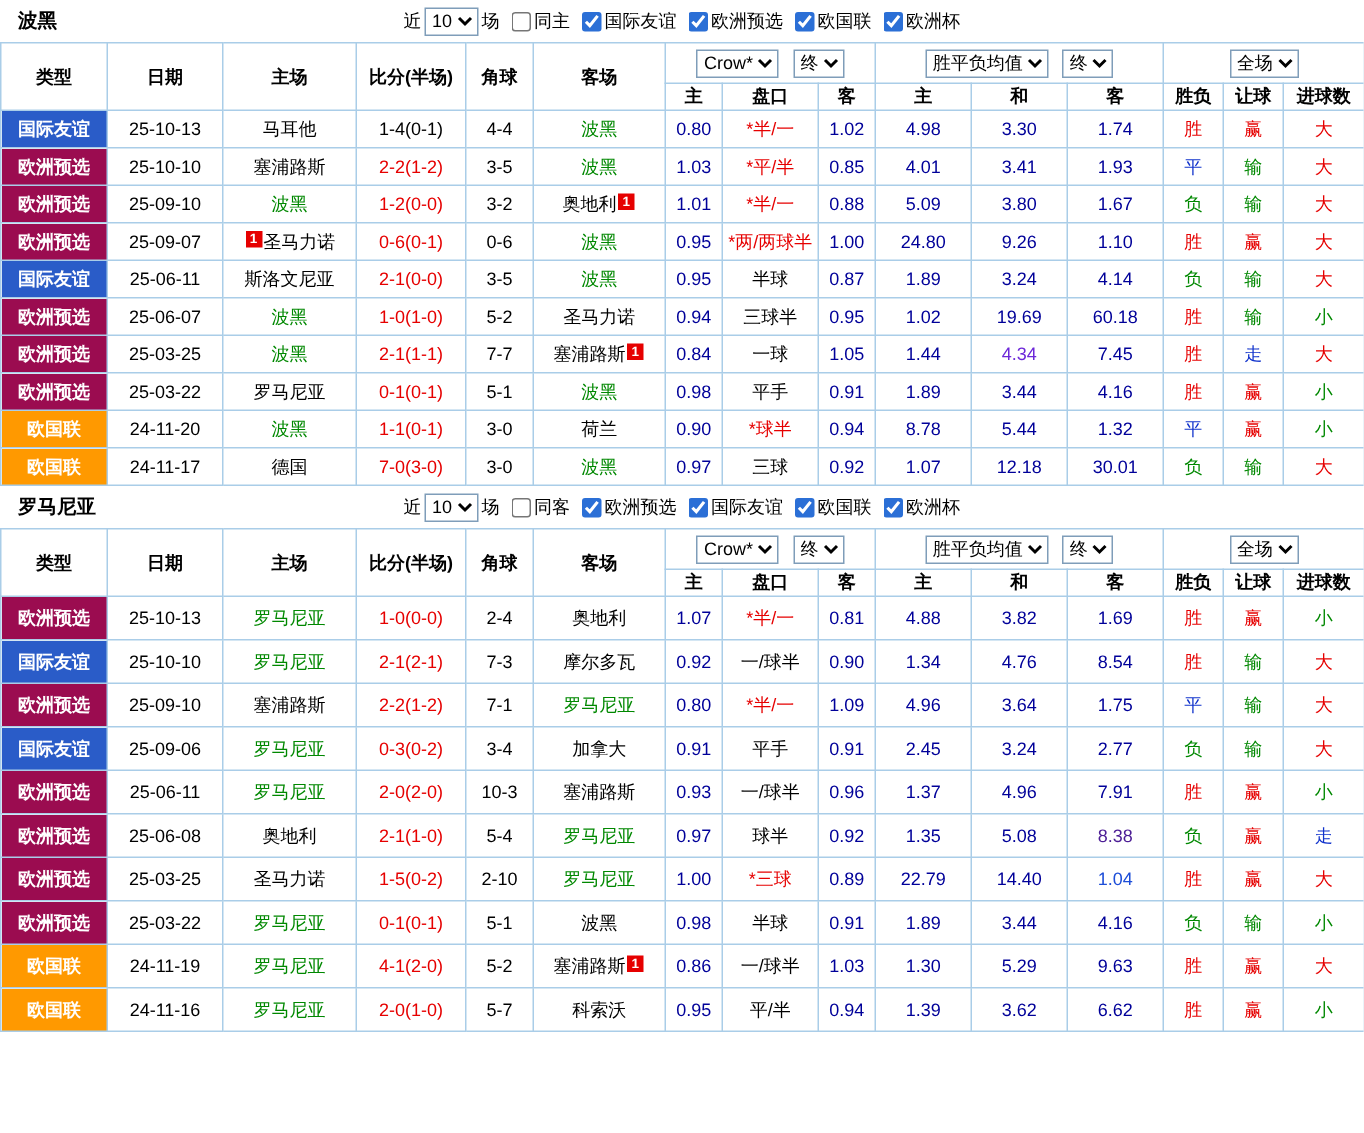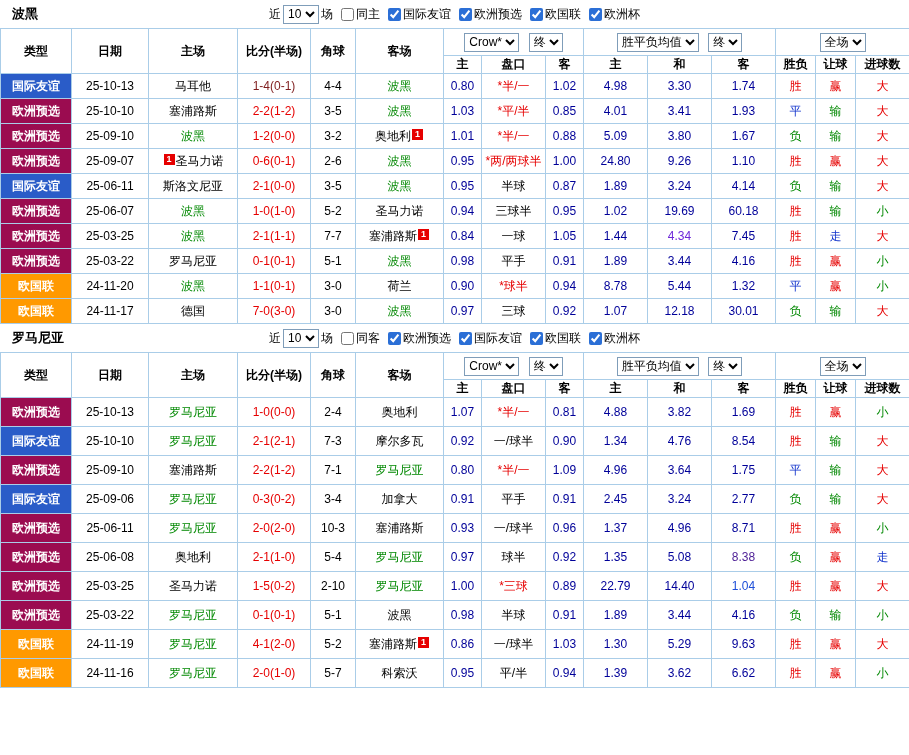--- a/index.html
+++ b/index.html
@@ -138,21 +138,21 @@
           <th>胜负</th>
           <th>让球</th>
           <th>进球数</th>
         </tr>
       </thead>
       <tbody>
           <tr>
             <td style="background:#2a5cc8;color:#fff;font-weight:bold;">国际友谊</td>
             <td>25-10-13</td>
             <td><span style="color:#000">马耳他</span></td>
-            <td style="color:#7f1d1d">1-4(0-1)</td>
+            <td style="color:#000000">1-4(0-1)</td>
             <td>4-4</td>
             <td><span style="color:#008800">波黑</span></td>
             <td style="color:#000099">0.80</td>
             <td style="color:#e60000">*半/一</td>
             <td style="color:#000099">1.02</td>
             <td style="color:#000099">4.98</td>
             <td style="color:#000099">3.30</td>
             <td style="color:#000099">1.74</td>
             <td style="color:#e60000">胜</td>
             <td style="color:#e60000">赢</td>
@@ -190,21 +190,21 @@
             <td style="color:#000099">1.67</td>
             <td style="color:#008800">负</td>
             <td style="color:#008800">输</td>
             <td style="color:#e60000">大</td>
           </tr>
           <tr>
             <td style="background:#9b0c50;color:#fff;font-weight:bold;">欧洲预选</td>
             <td>25-09-07</td>
             <td><i class="rc-badge">1</i><span style="color:#000">圣马力诺</span></td>
             <td style="color:#e60000">0-6(0-1)</td>
-            <td>2-6</td>
+            <td>0-6</td>
             <td><span style="color:#008800">波黑</span></td>
             <td style="color:#000099">0.95</td>
             <td style="color:#e60000">*两/两球半</td>
             <td style="color:#000099">1.00</td>
             <td style="color:#000099">24.80</td>
             <td style="color:#000099">9.26</td>
             <td style="color:#000099">1.10</td>
             <td style="color:#e60000">胜</td>
             <td style="color:#e60000">赢</td>
             <td style="color:#e60000">大</td>
@@ -470,21 +470,21 @@
             <td>25-06-11</td>
             <td><span style="color:#008800">罗马尼亚</span></td>
             <td style="color:#e60000">2-0(2-0)</td>
             <td>10-3</td>
             <td><span style="color:#000">塞浦路斯</span></td>
             <td style="color:#000099">0.93</td>
             <td style="color:#000">一/球半</td>
             <td style="color:#000099">0.96</td>
             <td style="color:#000099">1.37</td>
             <td style="color:#000099">4.96</td>
-            <td style="color:#000099">8.71</td>
+            <td style="color:#000099">7.91</td>
             <td style="color:#e60000">胜</td>
             <td style="color:#e60000">赢</td>
             <td style="color:#008800">小</td>
           </tr>
           <tr>
             <td style="background:#9b0c50;color:#fff;font-weight:bold;">欧洲预选</td>
             <td>25-06-08</td>
             <td><span style="color:#000">奥地利</span></td>
             <td style="color:#e60000">2-1(1-0)</td>
             <td>5-4</td>

